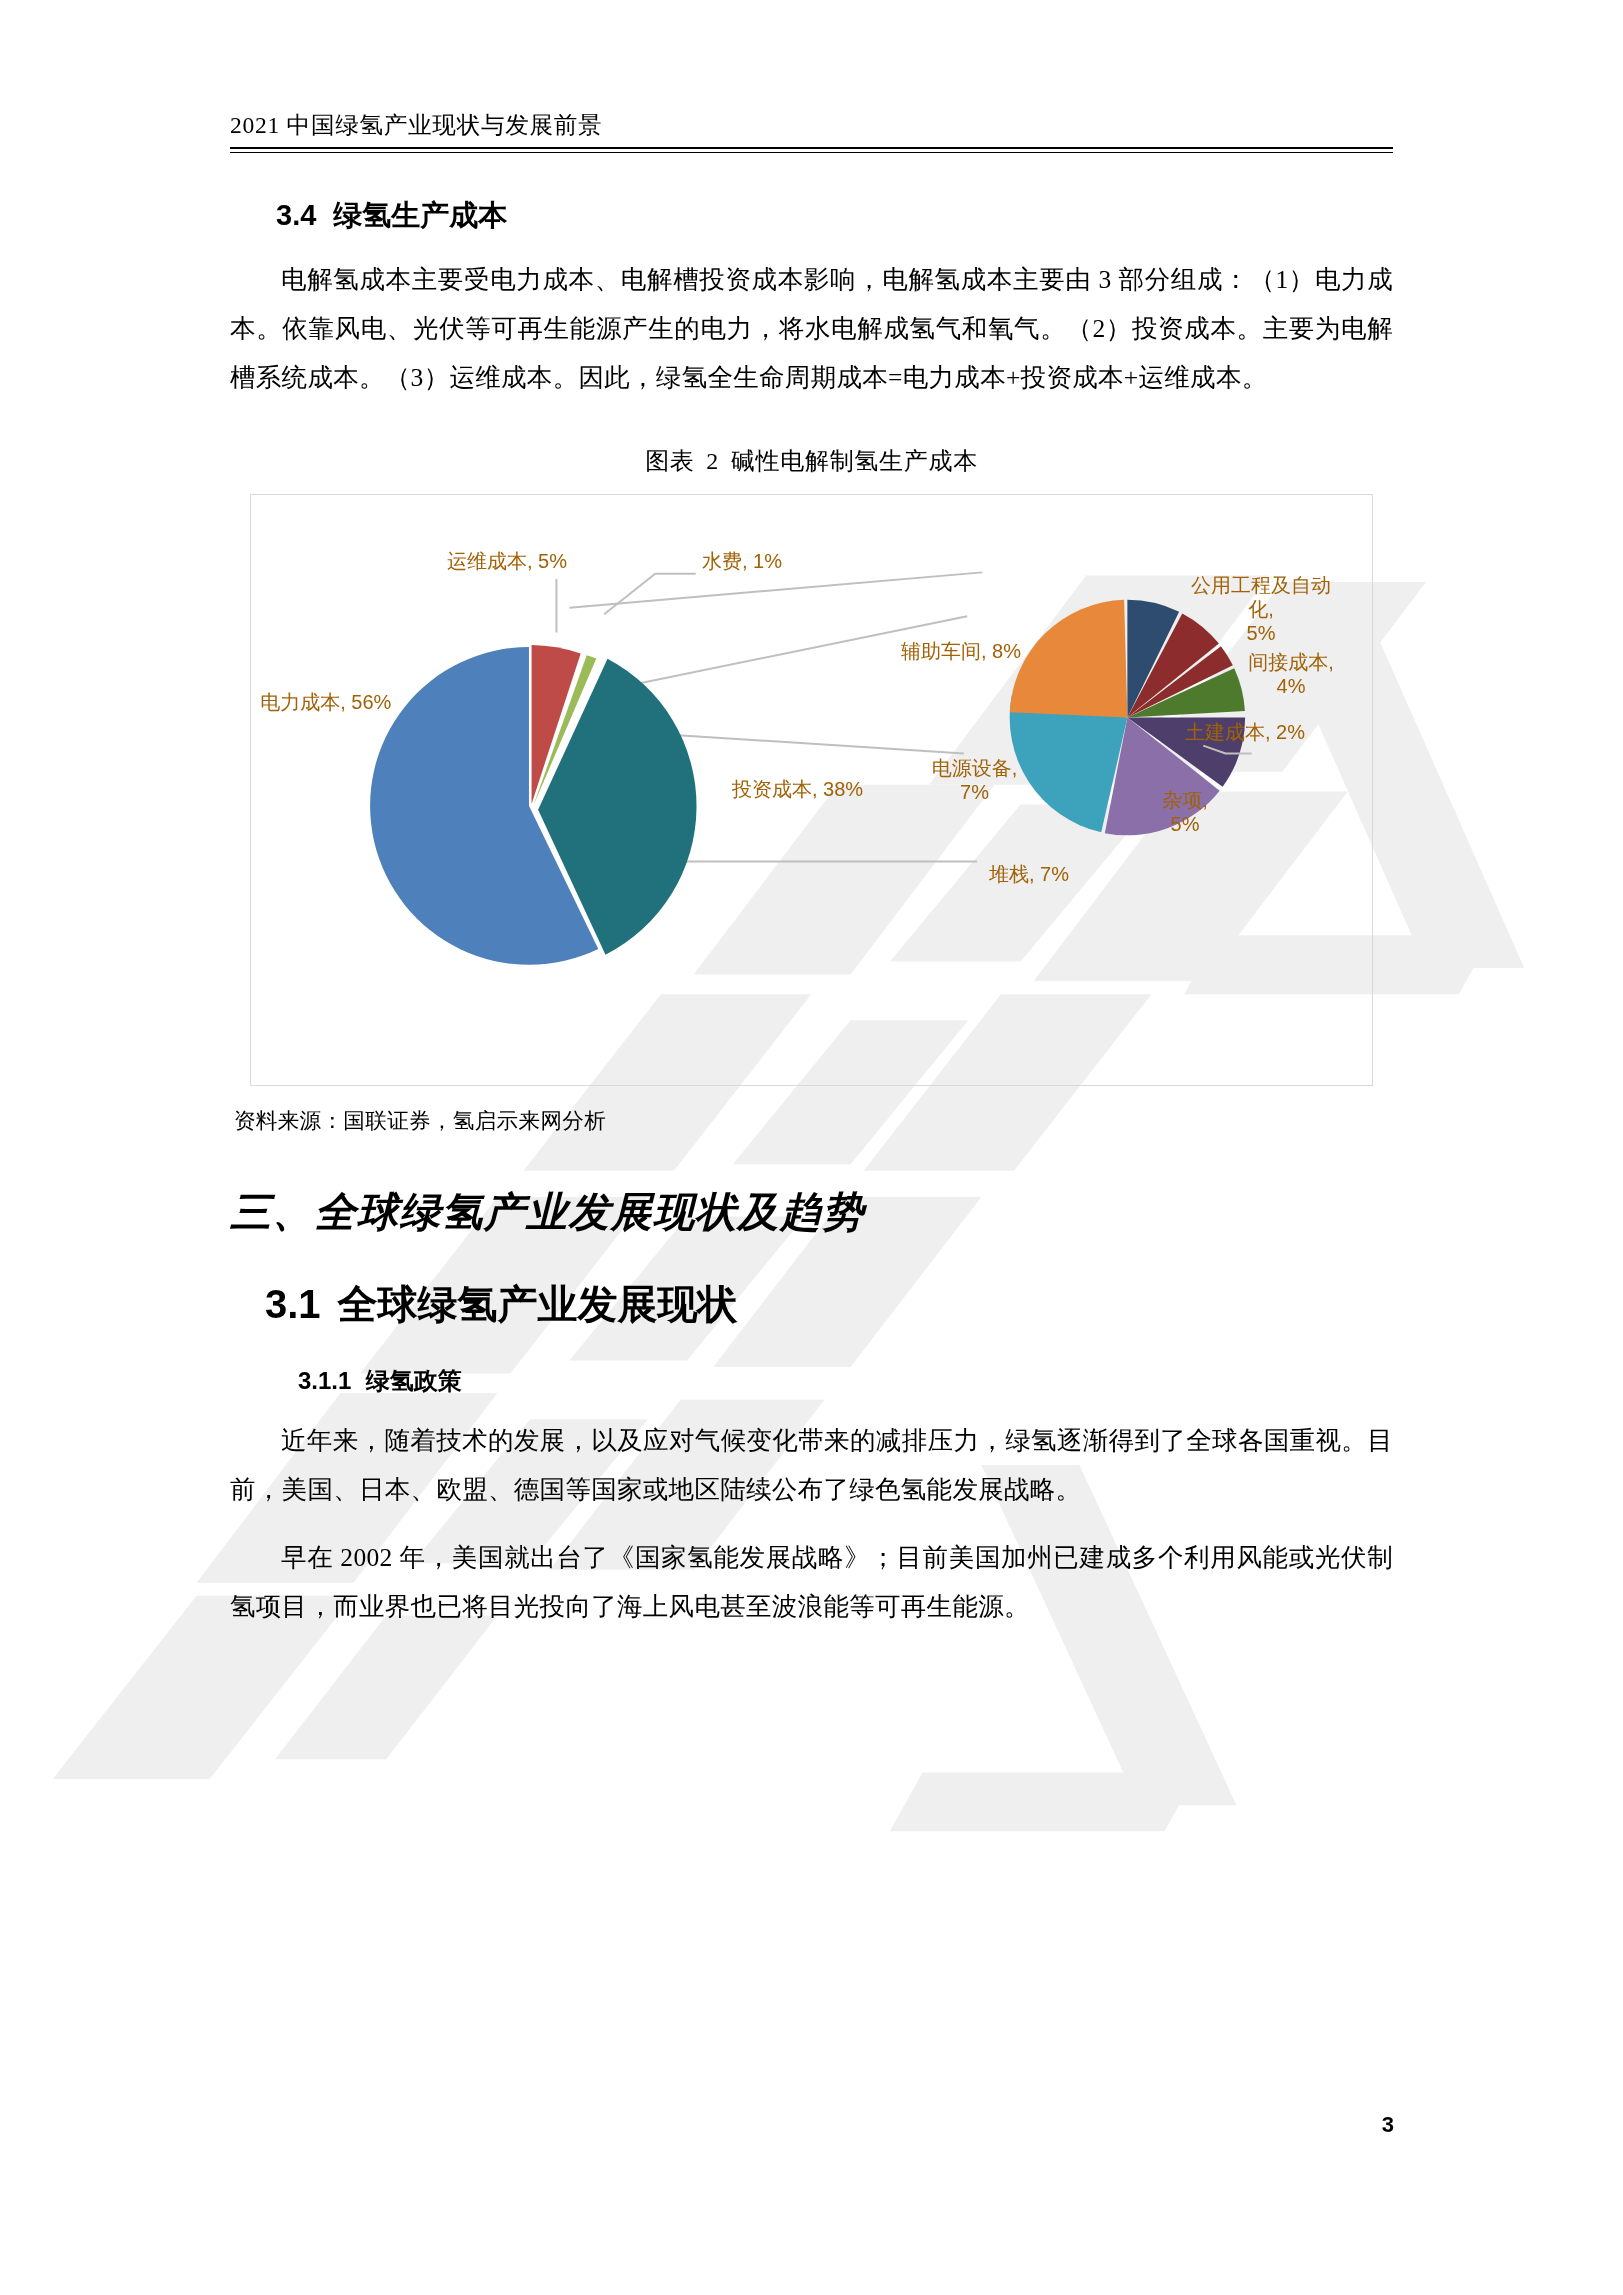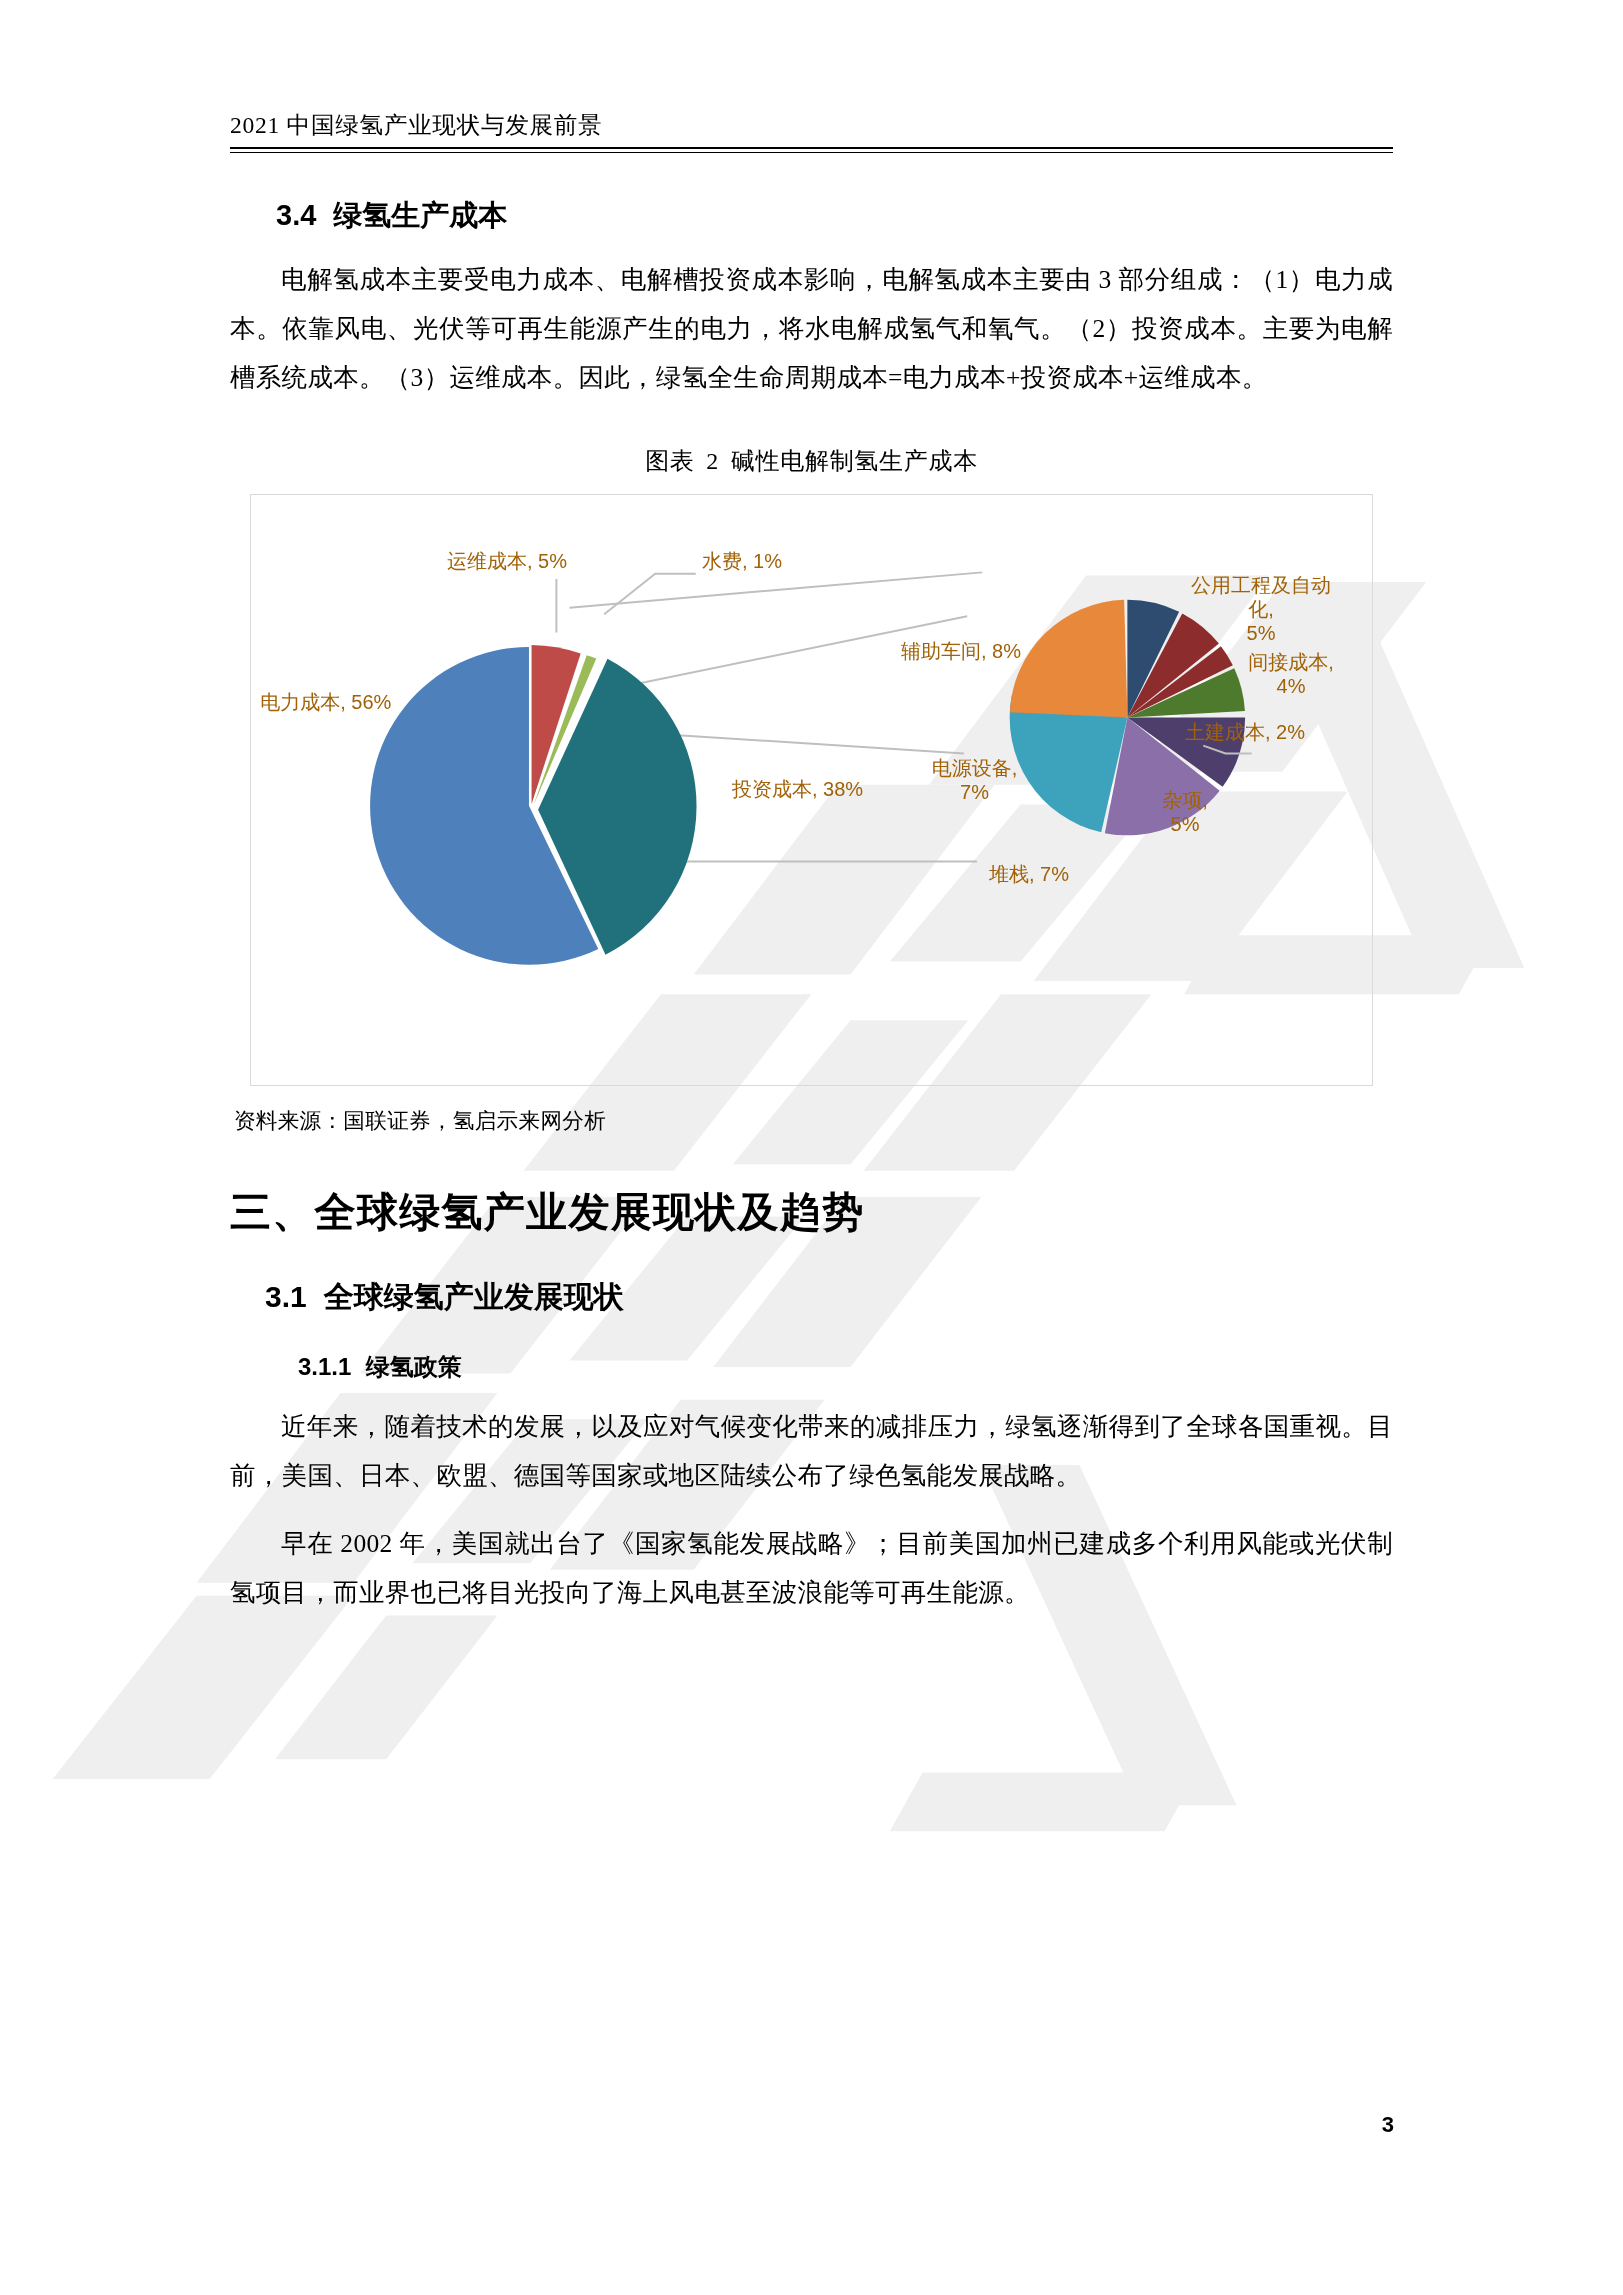--- a/index.html
+++ b/index.html
@@ -73,25 +73,26 @@
   }
   h2.sec2 .num { font-family: "Liberation Sans", sans-serif; }
   h2.sec2 .ttl { margin-left: 17px; }
 
   h1.sec1 {
     font-family: "Liberation Sans", "DejaVu Sans", sans-serif;
     font-size: 41px;
     font-weight: bold;
     margin: 50px 0 0 0;
     letter-spacing: 1.3px;
+    font-style: italic;
   }
 
   h2.sec31 {
     font-family: "Liberation Sans", "DejaVu Sans", sans-serif;
-    font-size: 30px;
+    font-size: 40px;
     font-weight: bold;
     margin: 37px 0 0 35px;
   }
   h2.sec31 .ttl { margin-left: 17px; }
 
   h3.sec311 {
     font-family: "Liberation Sans", "DejaVu Sans", sans-serif;
     font-size: 24px;
     font-weight: bold;
     margin: 33px 0 0 68px;

